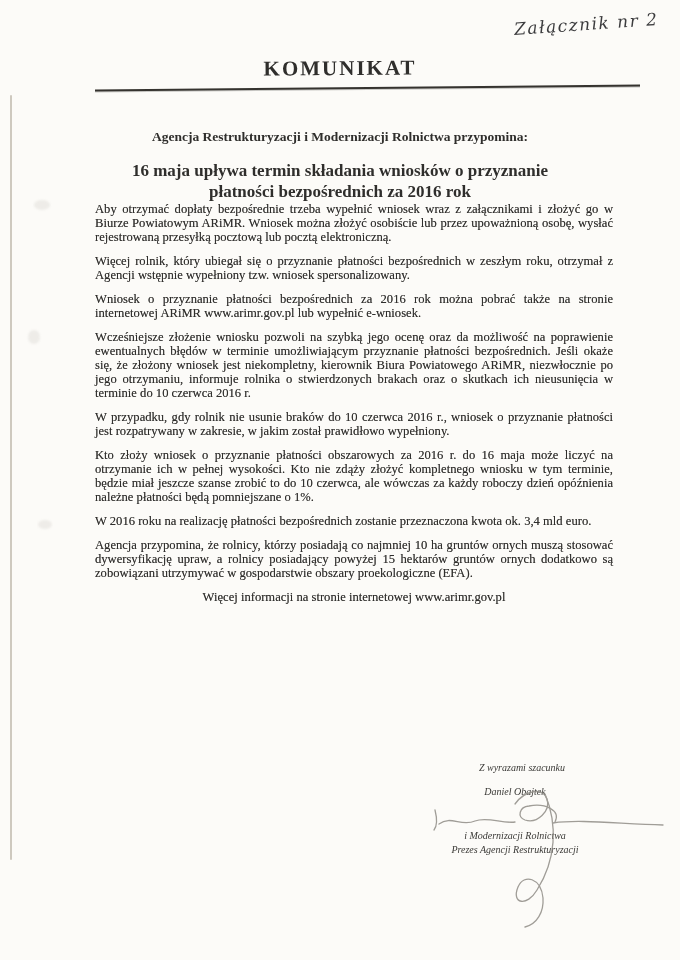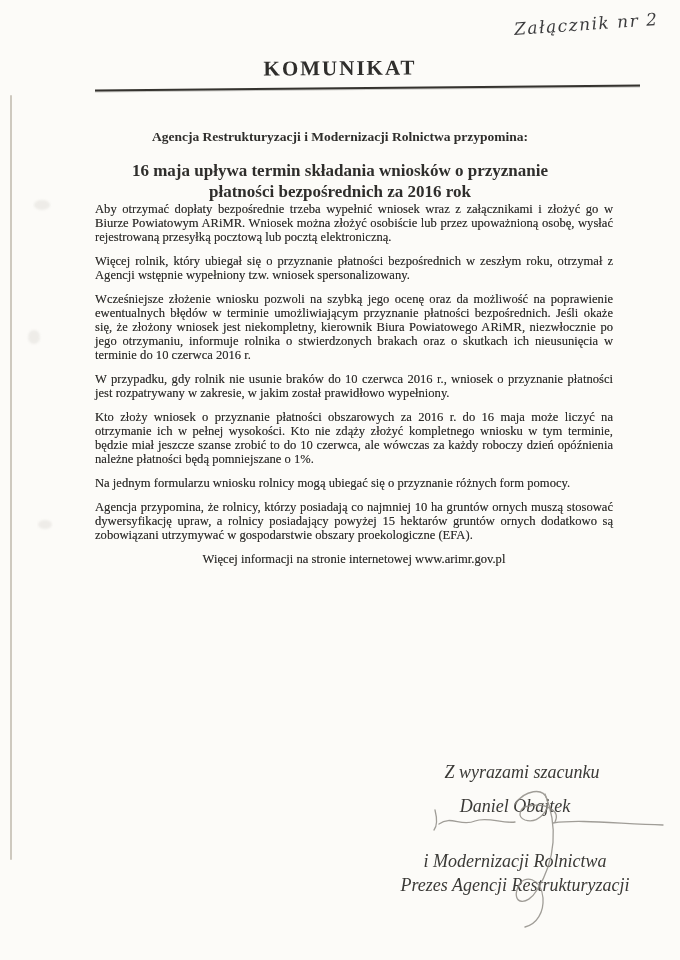--- a/index.html
+++ b/index.html
@@ -91,21 +91,21 @@
     margin-top: 6px;
     text-align: center;
     text-shadow: 0 0 0.5px rgba(47,46,44,0.55);
   }
   .signature-block {
     position: absolute;
     top: 762px; left: 372px;
     width: 286px;
     text-align: center;
     font-style: italic;
-    font-size: 18px;
+    font-size: 10px;
     color: #3a3936;
   }
   .sig-salutation { margin: 0 0 13px 14px; }
   .sig-name { margin: 0 0 32px 0; }
   .sig-title { line-height: 1.35; }
   .signature-svg {
     position: absolute;
     top: 780px; left: 415px;
     width: 262px; height: 158px;
     pointer-events: none;
@@ -126,24 +126,25 @@
   <div class="doc-title">KOMUNIKAT</div>
   <div class="title-rule"></div>
 
   <div class="doc-subtitle">Agencja Restrukturyzacji i Modernizacji Rolnictwa przypomina:</div>
 
   <div class="doc-heading">16 maja upływa termin składania wniosków o przyznanie płatności bezpośrednich za 2016 rok</div>
 
   <div class="content">
     <p>Aby otrzymać dopłaty bezpośrednie trzeba wypełnić wniosek wraz z załącznikami i złożyć go w Biurze Powiatowym ARiMR. Wniosek można złożyć osobiście lub przez upoważnioną osobę, wysłać rejestrowaną przesyłką pocztową lub pocztą elektroniczną.</p>
     <p>Więcej rolnik, który ubiegał się o przyznanie płatności bezpośrednich w zeszłym roku, otrzymał z Agencji wstępnie wypełniony tzw. wniosek spersonalizowany.</p>
+    <p>Wniosek o przyznanie płatności bezpośrednich za 2016 rok można pobrać także na stronie internetowej ARiMR www.arimr.gov.pl lub wypełnić e-wniosek.</p>
     <p>Wcześniejsze złożenie wniosku pozwoli na szybką jego ocenę oraz da możliwość na poprawienie ewentualnych błędów w terminie umożliwiającym przyznanie płatności bezpośrednich. Jeśli okaże się, że złożony wniosek jest niekompletny, kierownik Biura Powiatowego ARiMR, niezwłocznie po jego otrzymaniu, informuje rolnika o stwierdzonych brakach oraz o skutkach ich nieusunięcia w terminie do 10 czerwca 2016 r.</p>
     <p>W przypadku, gdy rolnik nie usunie braków do 10 czerwca 2016 r., wniosek o przyznanie płatności jest rozpatrywany w zakresie, w jakim został prawidłowo wypełniony.</p>
     <p>Kto złoży wniosek o przyznanie płatności obszarowych za 2016 r. do 16 maja może liczyć na otrzymanie ich w pełnej wysokości. Kto nie zdąży złożyć kompletnego wniosku w tym terminie, będzie miał jeszcze szanse zrobić to do 10 czerwca, ale wówczas za każdy roboczy dzień opóźnienia należne płatności będą pomniejszane o 1%.</p>
-    <p>Na jednym formularzu wniosku rolnicy mogą ubiegać się o przyznanie różnych form pomocy.</p>
+    <p>W 2016 roku na realizację płatności bezpośrednich zostanie przeznaczona kwota ok. 3,4 mld euro.</p>
     <p>Agencja przypomina, że rolnicy, którzy posiadają co najmniej 10 ha gruntów ornych muszą stosować dywersyfikację upraw, a rolnicy posiadający powyżej 15 hektarów gruntów ornych dodatkowo są zobowiązani utrzymywać w gospodarstwie obszary proekologiczne (EFA).</p>
     <div class="more-info">Więcej informacji na stronie internetowej www.arimr.gov.pl</div>
   </div>
 
   <div class="signature-block">
     <div class="sig-salutation">Z wyrazami szacunku</div>
     <div class="sig-name">Daniel Obajtek</div>
     <div class="sig-title">
       <div>i Modernizacji Rolnictwa</div>
       <div>Prezes Agencji Restrukturyzacji</div>

